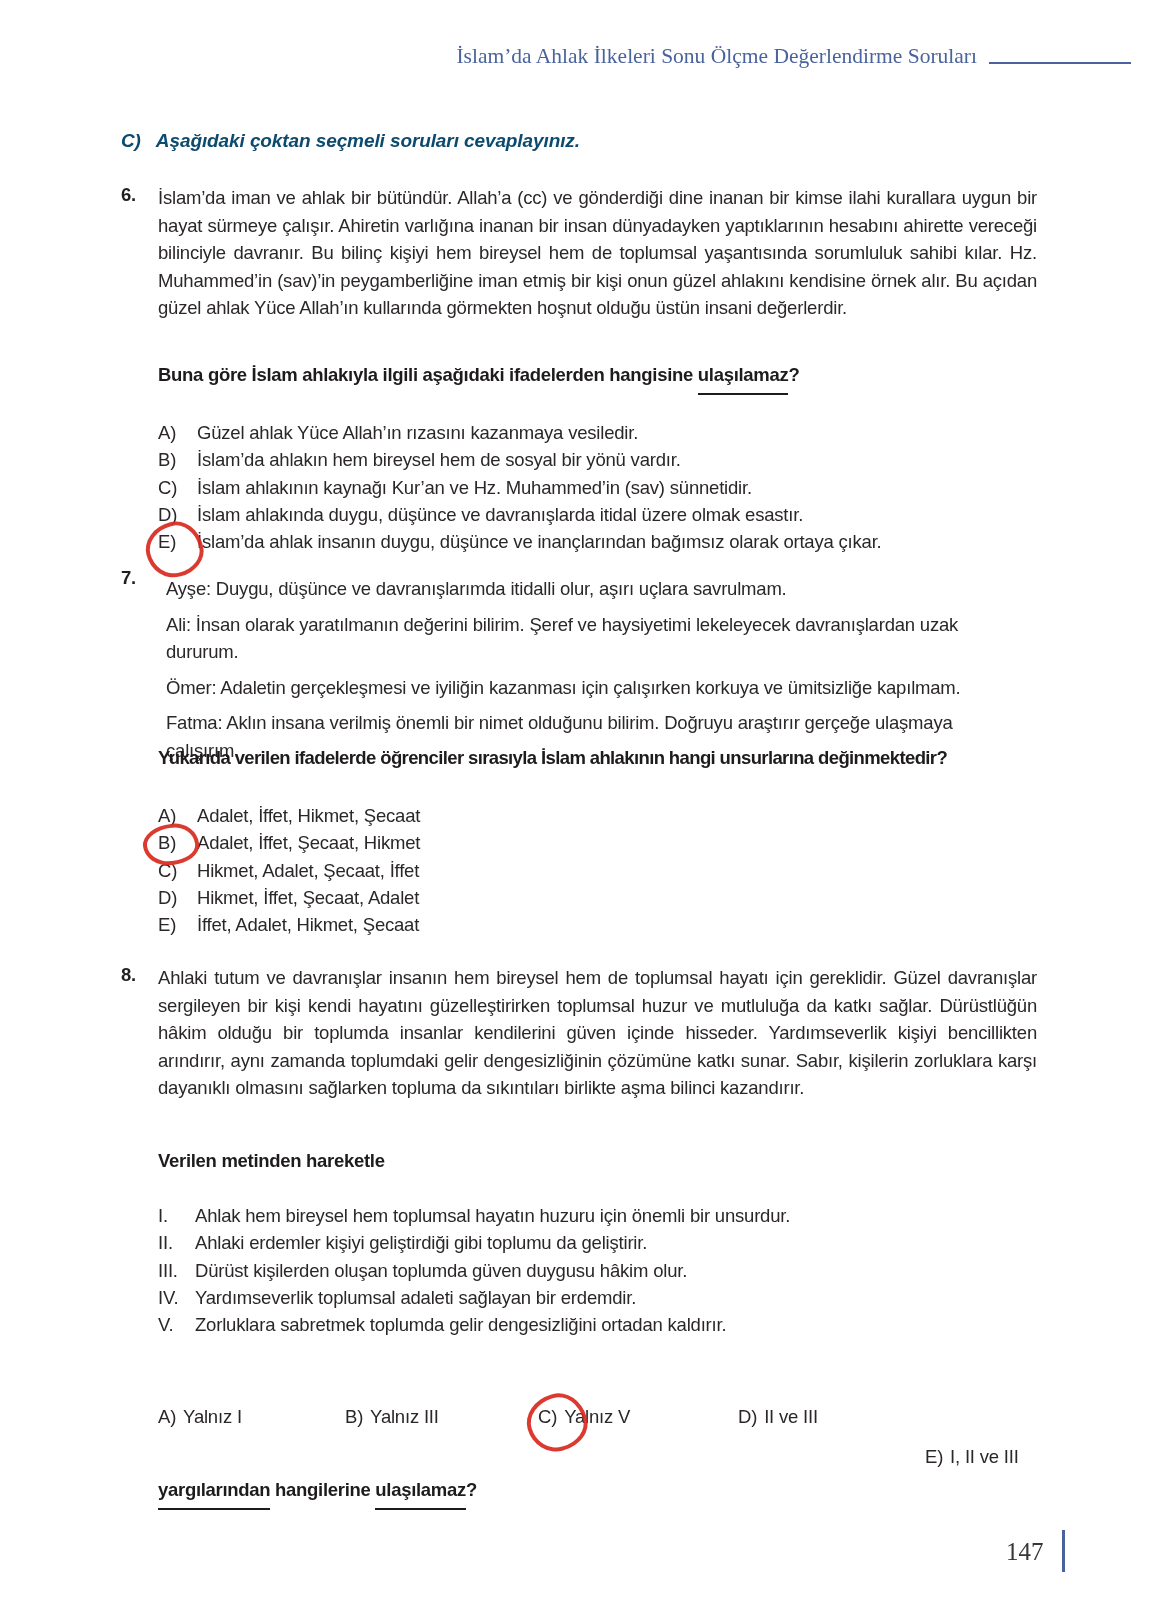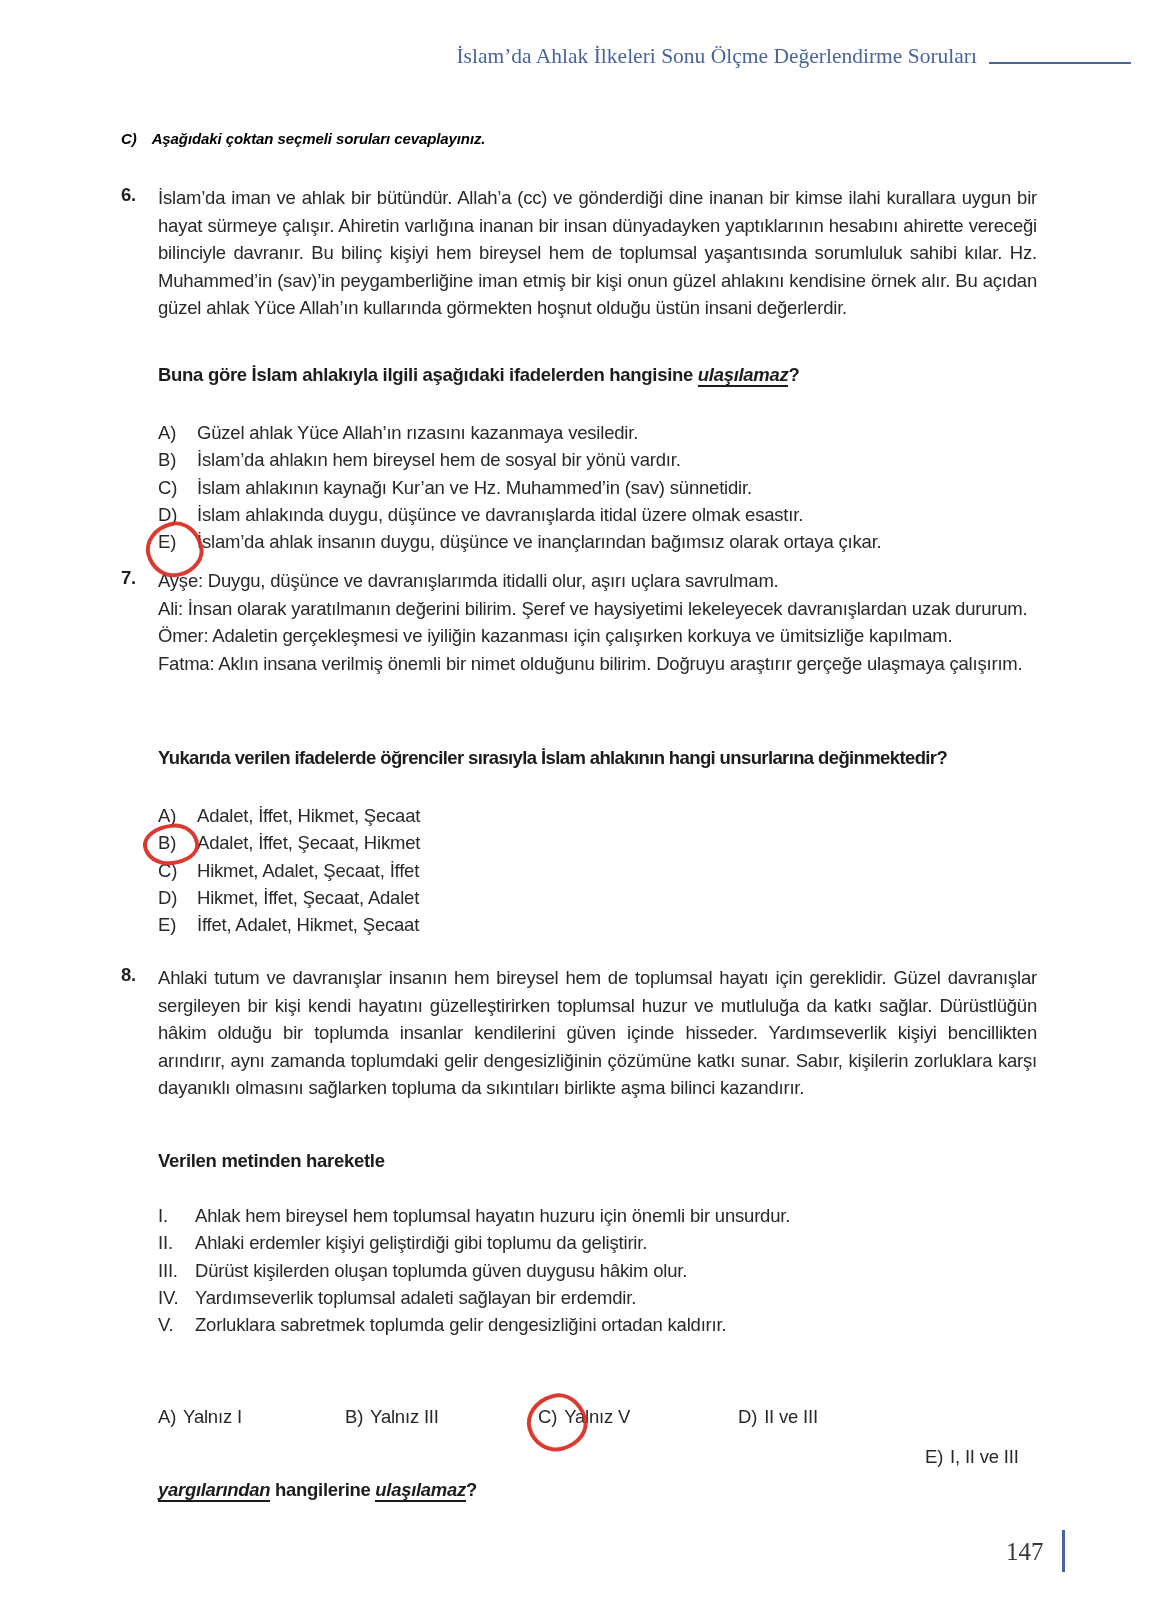--- a/index.html
+++ b/index.html
@@ -7,32 +7,32 @@
     position:relative;width:1134px;height:1624px;background:#ffffff;overflow:hidden;
     font-family:"Liberation Sans","DejaVu Sans",sans-serif;
     font-size:18.5px;color:#2b2728;letter-spacing:-0.2px;
   }
   .abs{position:absolute;}
   
   .hdr{top:44px;left:0;right:0;display:flex;justify-content:flex-end;align-items:flex-end;
        font-family:"Liberation Serif","DejaVu Serif",serif;font-size:21.5px;color:#4a639c;letter-spacing:0;}
   .hdr-line{width:142px;height:2px;background:#4a639c;margin:0 3px 5px 12px;}
   
-  .instr{left:121px;top:130px;font-weight:700;font-style:italic;font-size:15px;color:#000000;letter-spacing:-0.1px;text-align:right;}
+  .instr{left:121px;top:130px;font-weight:700;font-style:italic;font-size:19px;color:#0c4a6e;letter-spacing:-0.1px;text-align:right;}
   .instr .lbl{margin-right:15px;}
   
   .q{left:121px;width:916px;}
   .qnum{position:absolute;left:0;top:0;font-weight:700;color:#221f20;}
   .qblock{margin-left:37px;line-height:27.5px;}
   .just{text-align:justify;}
-  p{margin:0;}
+  p{margin:8px;}
   
   .stem{left:158px;font-weight:700;color:#1e1b1c;letter-spacing:-0.3px;white-space:nowrap;font-size:18.5px;}
   .stem-tight{letter-spacing:-0.62px;}
-  .u{border-bottom:2.5px solid #1e1b1c;padding-bottom:0;font-style:italic;}
+  .u{border-bottom:2.5px solid #1e1b1c;padding-bottom:8px;}
   
   .opts{left:158px;line-height:27.3px;}
   .opt{display:flex;}
   .opt .letter{width:39px;flex:none;}
   
   .jud .letter{width:37px;flex:none;}
   
   .choice{top:1406px;white-space:nowrap;}
   .choice .letter{margin-right:7px;}
   

